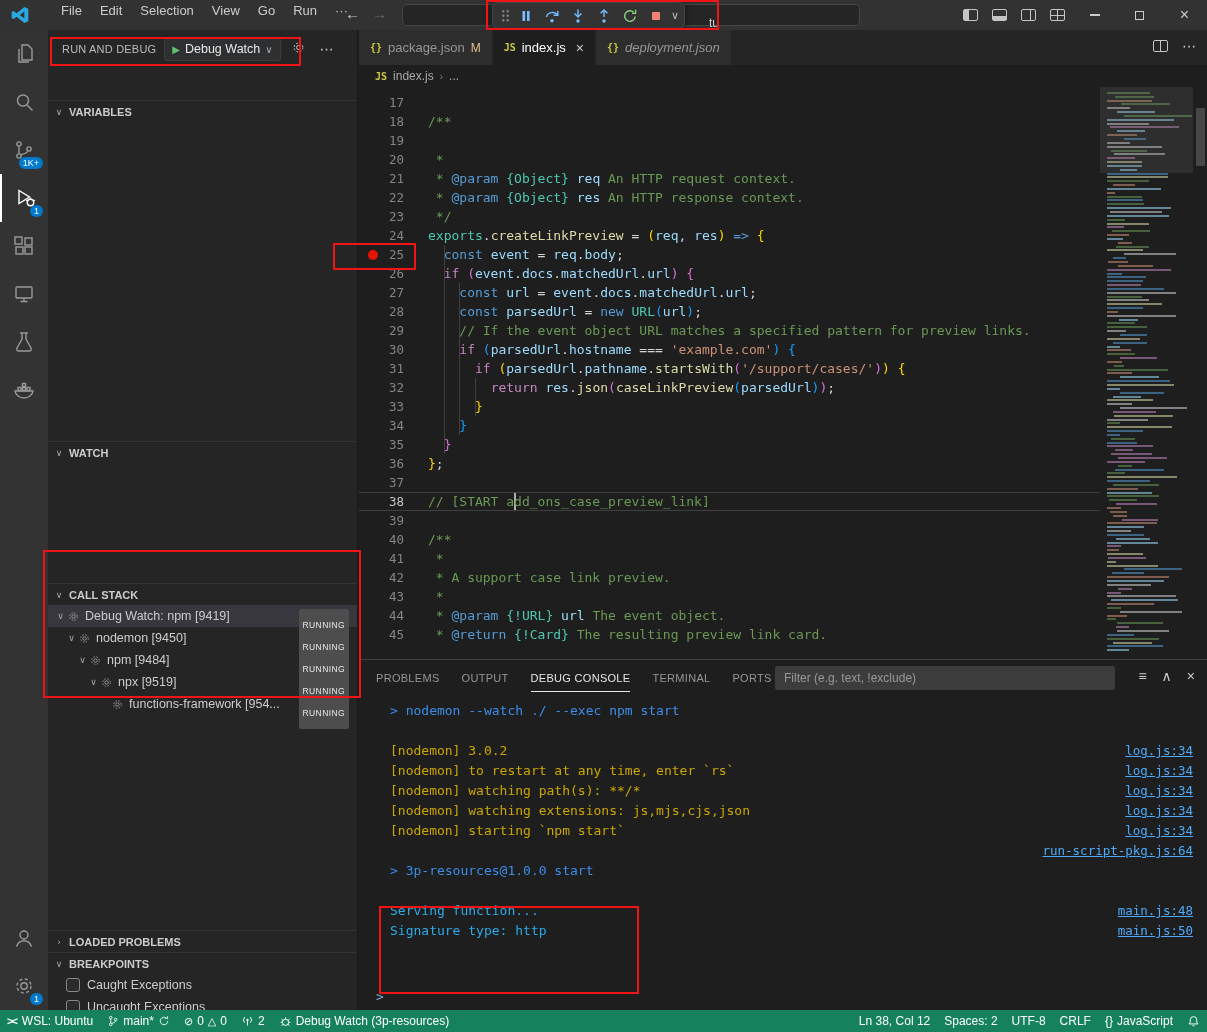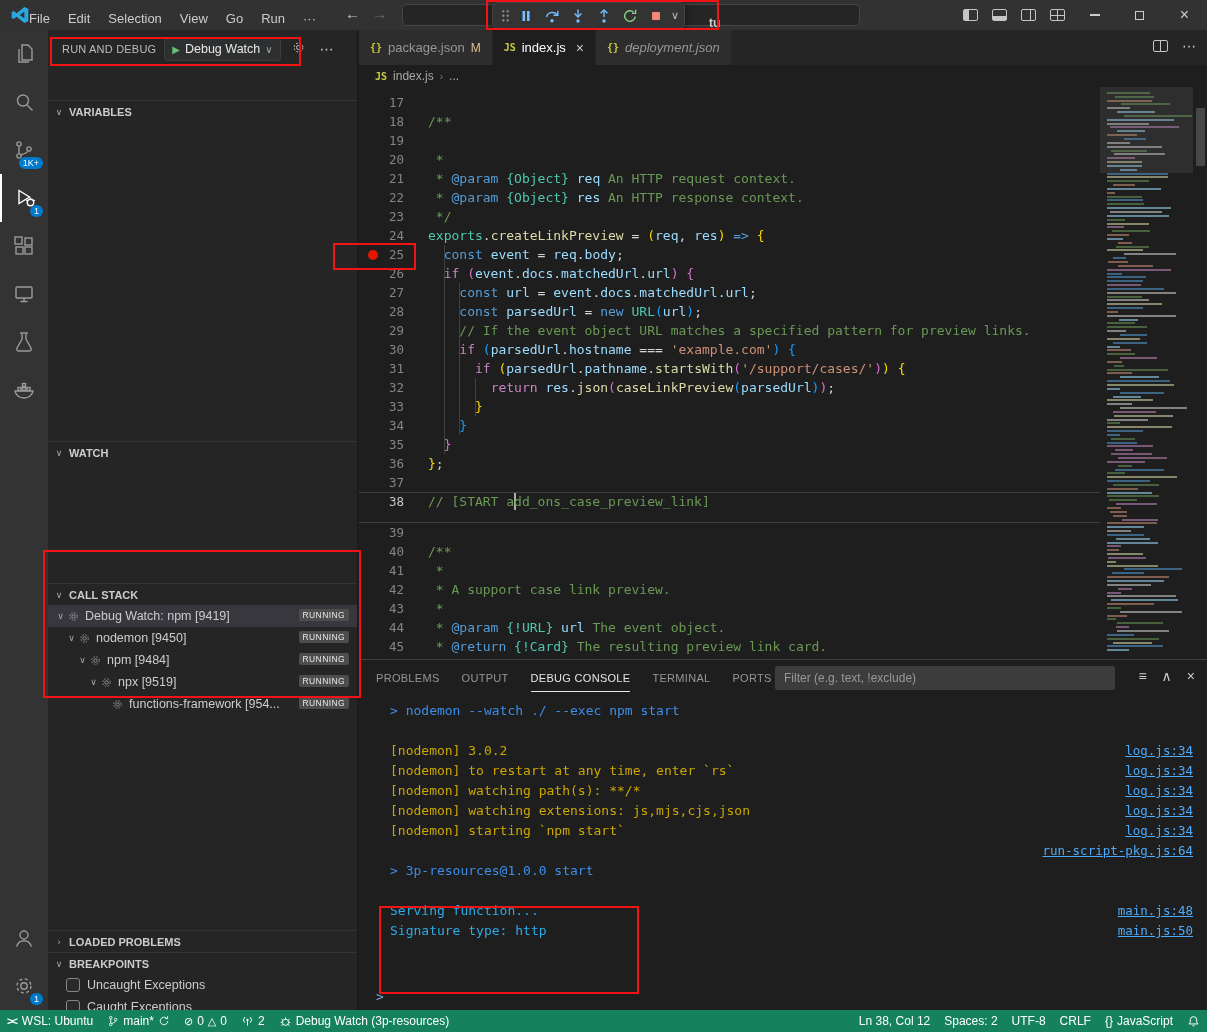--- a/index.html
+++ b/index.html
@@ -2,26 +2,26 @@
 <html><head>
 <meta charset="utf-8">
 <style>
   *{box-sizing:border-box;margin:0;padding:0}
   body{background:#111;font-family:"Liberation Sans",sans-serif;}
   #app{position:relative;width:1207px;height:1032px;background:#1e1e1e;overflow:hidden;font-family:"Liberation Sans",sans-serif;}
 
   
   .titlebar{position:absolute;left:0;top:0;width:1207px;height:30px;background:#323233;color:#cccccc;font-size:13px;}
   .vslogo{position:absolute;left:10px;top:5px;width:20px;height:20px;}
-  #menus{position:absolute;left:20px;top:0;height:30px;display:flex;align-items:flex-end;}
+  #menus{position:absolute;left:52px;top:0;height:30px;display:flex;align-items:flex-start;}
   .menu-item{padding:0 9px;height:22px;line-height:22px;border-radius:4px;cursor:default;}
   .navarrow{position:absolute;top:5px;font-size:15px;color:#cccccc;}
   .navarrow.dim{color:#6e6e6e;}
   .cmdcenter{position:absolute;left:402px;top:4px;width:458px;height:22px;background:#252526;border:1px solid #454545;border-radius:5px;color:#cccccc;font-size:12px;}
-  .cmdtext{position:absolute;left:306px;top:11px;font-weight:bold;}
+  .cmdtext{position:absolute;left:306px;top:11px;}
   .dbgbar{position:absolute;left:492px;top:2px;height:27px;background:#333333;border:1px solid #454545;border-radius:6px;box-shadow:0 2px 8px rgba(0,0,0,.5);display:flex;align-items:center;padding:0 5px;}
   .dbgbar .dicon{width:26px;height:22px;display:flex;align-items:center;justify-content:center;}
   .draghandle{width:9px;height:13px;background-image:radial-gradient(circle,#8a8a8a 1.1px,transparent 1.3px);background-size:4.5px 4.5px;margin:0 3px;}
   .dchev{color:#bbbbbb;font-size:11px;margin-left:2px;}
   .wincontrols{position:absolute;right:0;top:0;height:30px;display:flex;align-items:center;}
   .layouticon{position:relative;width:15px;height:12px;border:1.4px solid #c5c5c5;border-radius:2px;margin:0 7px;}
   .layouticon i{position:absolute;background:#c5c5c5;}
   .li-left i{left:0;top:0;bottom:0;width:5px;}
   .li-bottom i{left:0;right:0;bottom:0;height:4px;}
   .li-right i{right:0;top:0;bottom:0;width:5px;background:transparent;border-left:1.4px solid #c5c5c5;}
@@ -51,21 +51,21 @@
   .sb-gear{margin-left:10px;}
   .sb-more{margin-left:14px;color:#cccccc;font-size:14px;letter-spacing:1px;}
   .sect{position:absolute;left:0;width:100%;height:22px;display:flex;align-items:center;font-size:11px;font-weight:700;color:#cccccc;border-top:1px solid rgba(204,204,204,.09);padding-left:4px;gap:3px;}
   .schev{font-size:9px;color:#aaaaaa;width:14px;text-align:center;font-weight:400;}
   #callstack-rows{position:absolute;left:0;top:575px;width:100%;}
   .cs-row{position:relative;height:22px;display:flex;align-items:center;font-size:12.5px;color:#cccccc;}
   .cs-row.sel{background:#37373d;}
   .cs-chev{font-size:9px;color:#aaaaaa;width:13px;text-align:center;}
   .cs-row svg{stroke:#c5c5c5;fill:none;stroke-width:1.2;margin-right:5px;flex:none;}
   .cs-label{white-space:nowrap;overflow:hidden;}
-  .runbadge{position:absolute;right:8px;top:4px;background:#4d4d4d;color:#e8e8e8;font-size:8.5px;padding:1px 4px;border-radius:2px;letter-spacing:.4px;}
+  .runbadge{position:absolute;right:8px;top:4px;background:#4d4d4d;color:#e8e8e8;font-size:8.5px;padding:11px 4px;border-radius:2px;letter-spacing:.4px;}
   #bp-rows{position:absolute;left:0;top:944px;width:100%;}
   .bp-row{position:relative;height:22px;display:flex;align-items:center;padding-left:18px;font-size:12.5px;color:#cccccc;gap:7px;}
   .cb{width:14px;height:14px;border:1px solid #878787;border-radius:3px;background:#2a2a2a;color:#fff;font-size:10px;line-height:12px;text-align:center;flex:none;}
   .cb.checked{background:#0e70c0;border-color:#0e70c0;}
   .bdot{width:9px;height:9px;border-radius:50%;background:#e51400;flex:none;margin-right:-1px;}
   .cntbadge{position:absolute;right:12px;background:#4d4d4d;color:#fff;font-size:10px;border-radius:10px;padding:1px 6px;}
 
   
   .tabsbar{position:absolute;left:359px;top:30px;width:848px;height:35px;background:#252526;display:flex;}
   .tab{display:flex;align-items:center;gap:6px;padding:0 11px;font-size:13px;color:#969696;background:#2d2d2d;border-right:1px solid #252526;height:35px;}
@@ -77,21 +77,21 @@
   .tabactions{position:absolute;right:10px;top:38px;display:flex;align-items:center;gap:14px;color:#cccccc;}
   .spliticon{position:relative;width:15px;height:12px;border:1.4px solid #c5c5c5;border-radius:2px;}
   .spliticon i{position:absolute;top:0;bottom:0;left:6px;width:1.4px;background:#c5c5c5;}
   .tellipsis{font-size:14px;letter-spacing:1px;}
   .breadcrumb{position:absolute;left:359px;top:65px;width:848px;height:22px;background:#1e1e1e;display:flex;align-items:center;padding-left:16px;font-size:12px;color:#a9a9a9;gap:6px;}
   .bc-sep{color:#7a7a7a;font-size:10px;}
 
   
   .code{position:absolute;left:359px;top:87px;width:741px;height:572px;background:#1e1e1e;font-family:"DejaVu Sans Mono",monospace;font-size:13px;padding-top:6px;overflow:hidden;}
   .cline{position:relative;height:19px;line-height:19px;white-space:pre;}
-  .cline.cur{border-top:1px solid #3f3f3f;border-bottom:1px solid #3f3f3f;height:31px;line-height:17px;}
+  .cline.cur{border-top:1px solid #3f3f3f;border-bottom:1px solid #3f3f3f;height:19px;line-height:17px;}
   .cline.cur .lnum{color:#c6c6c6;}
   .lnum{position:absolute;left:0;width:45px;text-align:right;color:#858585;font-size:12.5px;}
   .ltxt{position:absolute;left:69px;top:0;}
   .bpdot{position:absolute;left:9px;top:4.5px;width:10px;height:10px;border-radius:50%;background:#e51400;}
   .tk-c{color:#6a9955}.tk-k{color:#c586c0}.tk-b{color:#569cd6}.tk-v{color:#9cdcfe}
   .tk-f{color:#dcdcaa}.tk-s{color:#ce9178}.tk-t{color:#4ec9b0}.tk-w{color:#d4d4d4}
   .tk-g{color:#ffd700}.tk-p{color:#da70d6}.tk-u{color:#179fff}.tk-d{color:#569cd6}
   .guide{position:absolute;width:1px;background:#404040;}
   .cursor{position:absolute;width:1.5px;height:17px;background:#aeafad;}
 
@@ -381,25 +381,25 @@
         <span class="schev">›</span>
         <span>LOADED PROBLEMS</span>
       </div>
     <div class="sect" style="top:922px">
         <span class="schev">∨</span>
         <span>BREAKPOINTS</span>
       </div>
     <div id="bp-rows">
         <div class="bp-row">
           <div class="cb"></div>
-          <span>Uncaught Exceptions</span>
+          <span>Caught Exceptions</span>
         </div>
         <div class="bp-row">
           <div class="cb"></div>
-          <span>Caught Exceptions</span>
+          <span>Uncaught Exceptions</span>
         </div>
         <div class="bp-row">
           <span class="bdot"></span>
           <div class="cb checked">✓</div>
           <span>index.js</span>
           <span class="cntbadge">25</span>
         </div>
       </div>
   </div>
 

